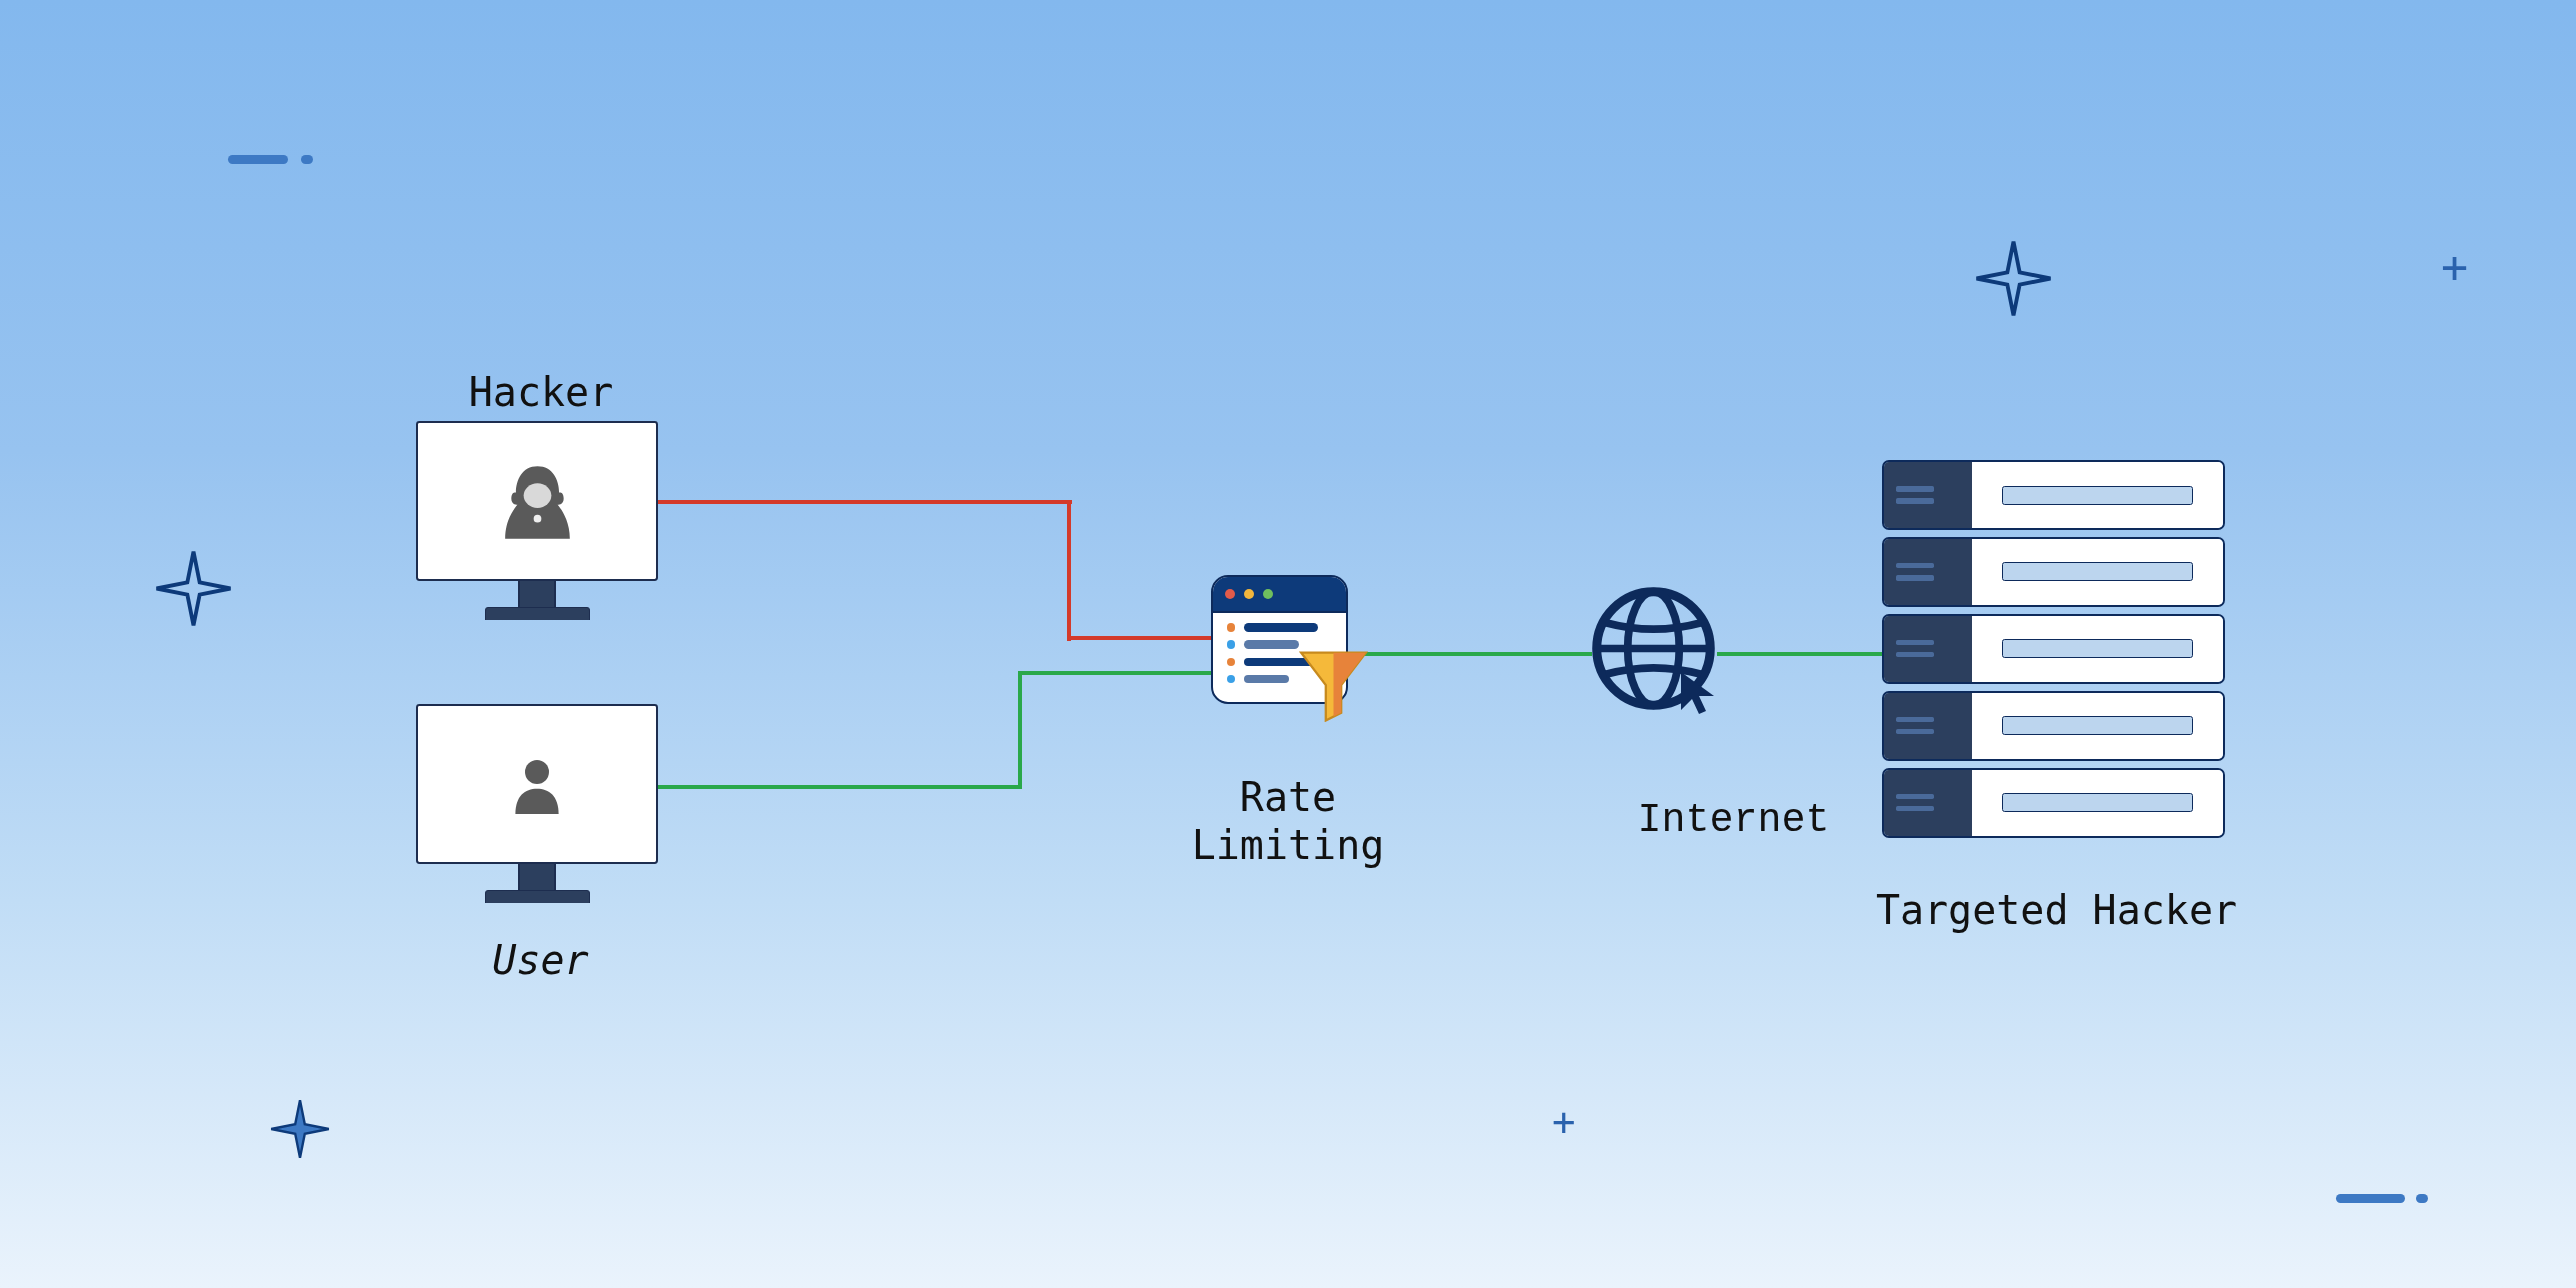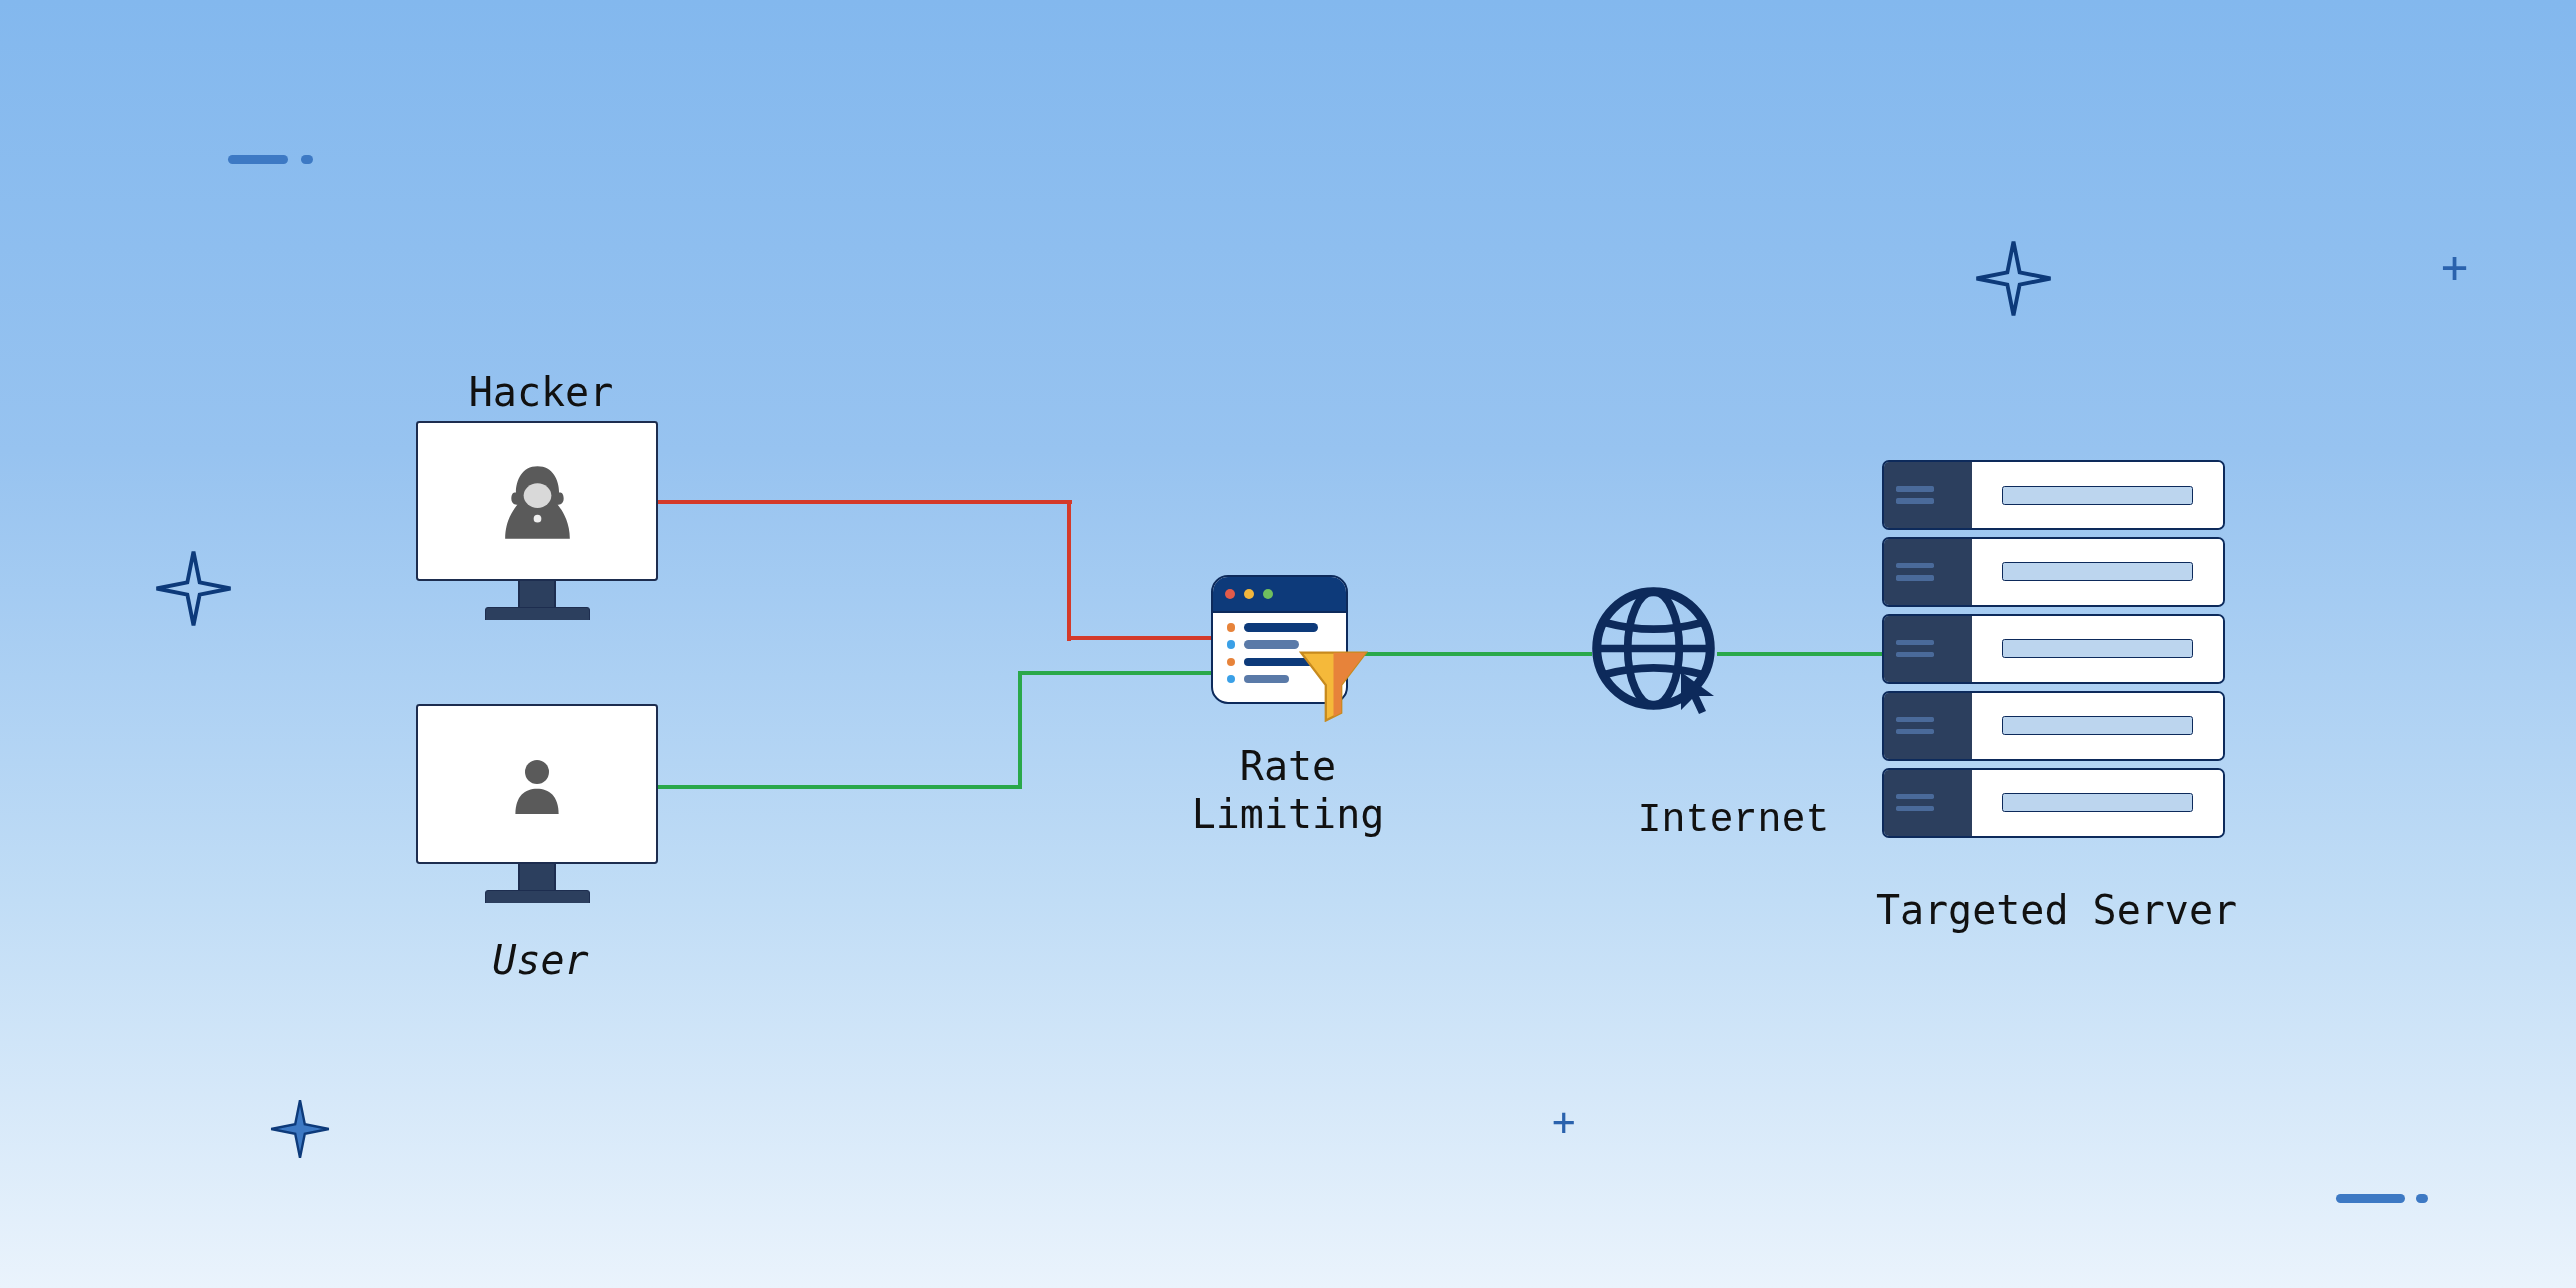--- a/index.html
+++ b/index.html
@@ -130,21 +130,21 @@
           <div class="rl-bullet" style="background:#3aa0e7;"></div>
           <div class="rl-bar" style="width:45px;background:#5a7aa8;"></div>
         </div>
     </div>
   </div>
   <svg class="funnel" style="left:84px;top:70px;" viewBox="0 0 100 100">
     <path d="M8 10 L92 10 L60 52 L60 88 L40 98 L40 52 Z" fill="#f5b93a" stroke="#c78a1e" stroke-width="3"></path>
     <path d="M50 10 L92 10 L60 52 L60 88 L50 93 Z" fill="#e7833a"></path>
   </svg>
 </div>
-<div class="abs label" style="left:1185px;top:742px;width:206px;">Rate
+<div class="abs label" style="left:1185px;top:773px;width:206px;">Rate
 Limiting</div>
 
 <div class="abs globe-wrap" style="left:1589px;top:584px;">
   <svg width="129" height="129" viewBox="0 0 100 100">
     <circle cx="50" cy="50" r="44" fill="none" stroke="#0d2a5b" stroke-width="7"></circle>
     <ellipse cx="50" cy="50" rx="20" ry="44" fill="none" stroke="#0d2a5b" stroke-width="6"></ellipse>
     <line x1="6" y1="50" x2="94" y2="50" stroke="#0d2a5b" stroke-width="6"></line>
     <path d="M13 30 Q50 40 87 30" fill="none" stroke="#0d2a5b" stroke-width="6"></path>
     <path d="M13 70 Q50 60 87 70" fill="none" stroke="#0d2a5b" stroke-width="6"></path>
   </svg>
@@ -194,14 +194,14 @@
   <div class="server">
     <div class="srv-left">
         <div class="srv-slot"></div>
         <div class="srv-slot"></div>
       </div>
     <div class="srv-right">
         <div class="srv-bar"></div>
       </div>
   </div>
 </div>
-<div class="abs label" style="left:1872px;top:886px;width:369px;">Targeted Server</div>
+<div class="abs label" style="left:1872px;top:886px;width:369px;">Targeted Hacker</div>
 
 
 </body></html>

